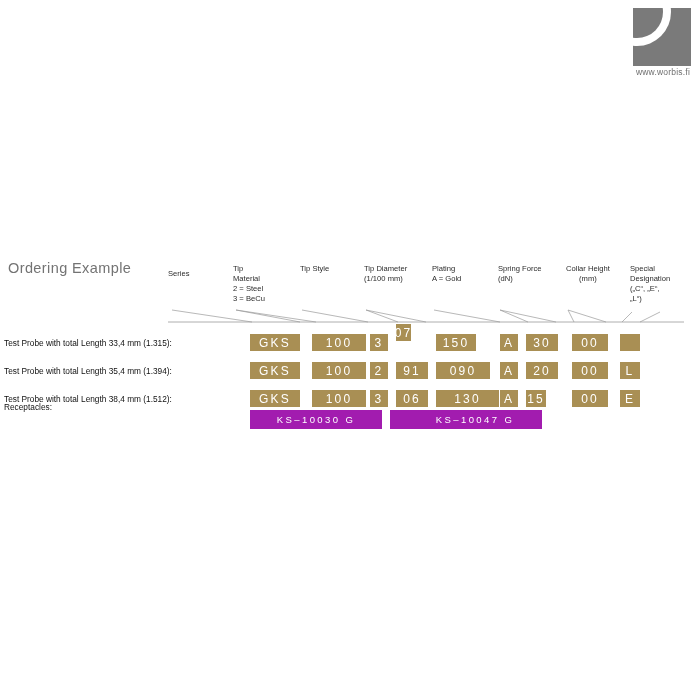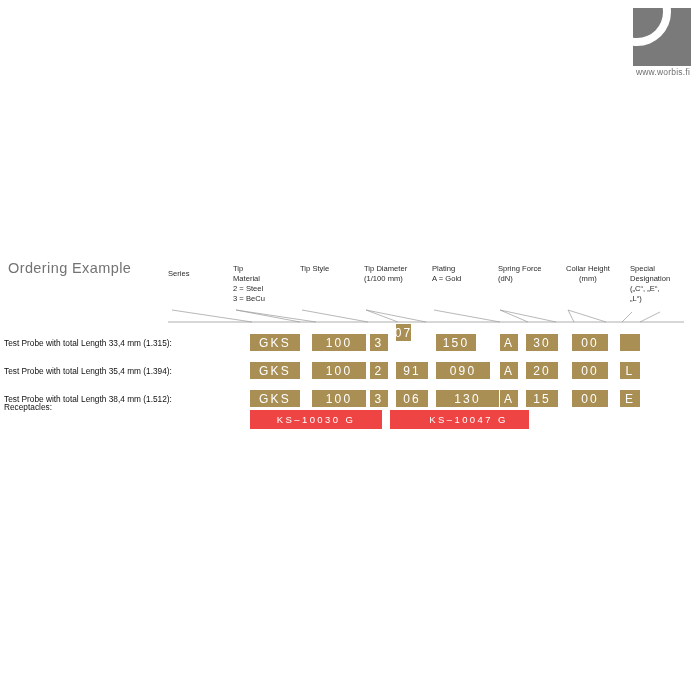--- a/index.html
+++ b/index.html
@@ -111,21 +111,21 @@
     font-size: 12px;
     letter-spacing: 2.2px;
     display: flex;
     align-items: center;
     justify-content: center;
     box-sizing: border-box;
   }
   .recept {
     position: absolute;
     height: 19px;
-    background: #ef4444;
+    background: #a21caf;
     color: #ffffff;
     font-size: 9.5px;
     letter-spacing: 2.4px;
     display: flex;
     align-items: center;
     justify-content: center;
     box-sizing: border-box;
   }
 </style>
 </head>
@@ -202,19 +202,19 @@
     <div class="cell" style="left: 526px; top: 362px; width: 32px;">20</div>
     <div class="cell" style="left: 572px; top: 362px; width: 36px;">00</div>
     <div class="cell" style="left: 620px; top: 362px; width: 20px;">L</div>
     <div class="row-label" style="left: 4px; top: 394px;">Test Probe with total Length 38,4 mm (1.512):</div>
     <div class="cell" style="left: 250px; top: 390px; width: 50px;">GKS</div>
     <div class="cell" style="left: 312px; top: 390px; width: 54px;">100</div>
     <div class="cell" style="left: 370px; top: 390px; width: 18px;">3</div>
     <div class="cell" style="left: 396px; top: 390px; width: 32px;">06</div>
     <div class="cell" style="left: 436px; top: 390px; width: 63px;">130</div>
     <div class="cell" style="left: 500px; top: 390px; width: 18px;">A</div>
-    <div class="cell" style="left: 526px; top: 390px; width: 32px;">15</div>
+    <div class="cell" style="left: 526px; top: 390px; width: 20px;">15</div>
     <div class="cell" style="left: 572px; top: 390px; width: 36px;">00</div>
     <div class="cell" style="left: 620px; top: 390px; width: 20px;">E</div>
     <div class="row-label" style="left: 4px; top: 402px;">Receptacles:</div>
     <div class="recept" style="left: 250px; top: 410px; width: 132px;">KS–10030 G</div>
-    <div class="recept" style="left: 390px; top: 410px; width: 139px; padding-left: 18px;">KS–10047 G</div>
+    <div class="recept" style="left: 390px; top: 410px; width: 152px; padding-left: 18px;">KS–10047 G</div>
   </div>
 
 </body></html>

